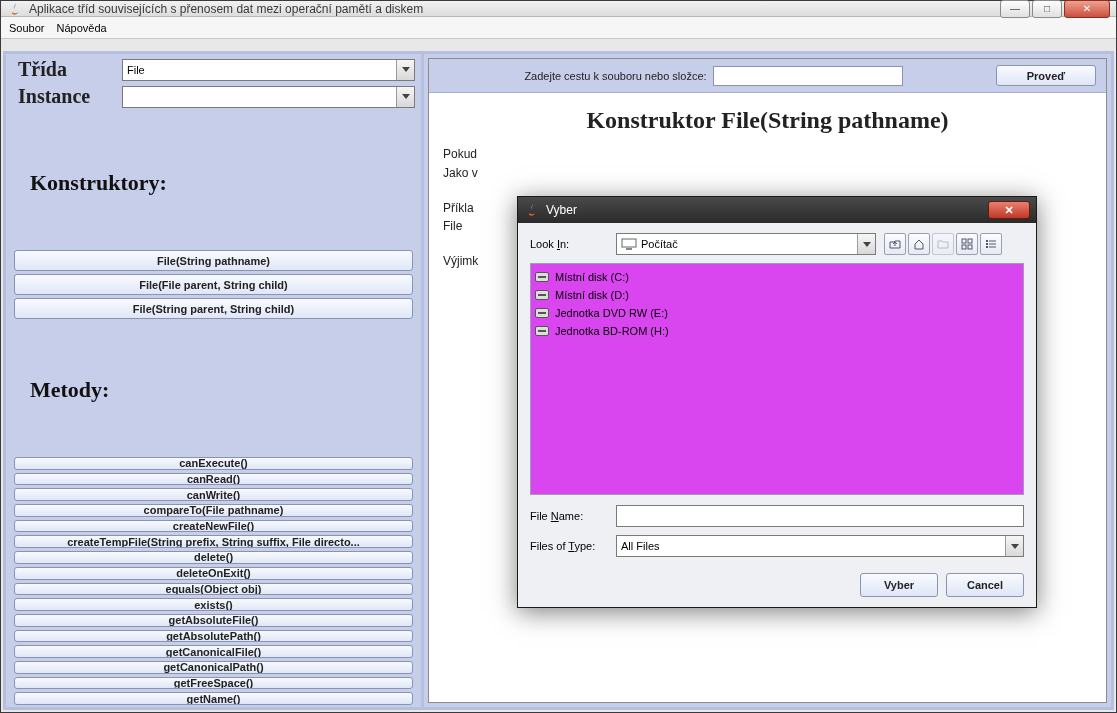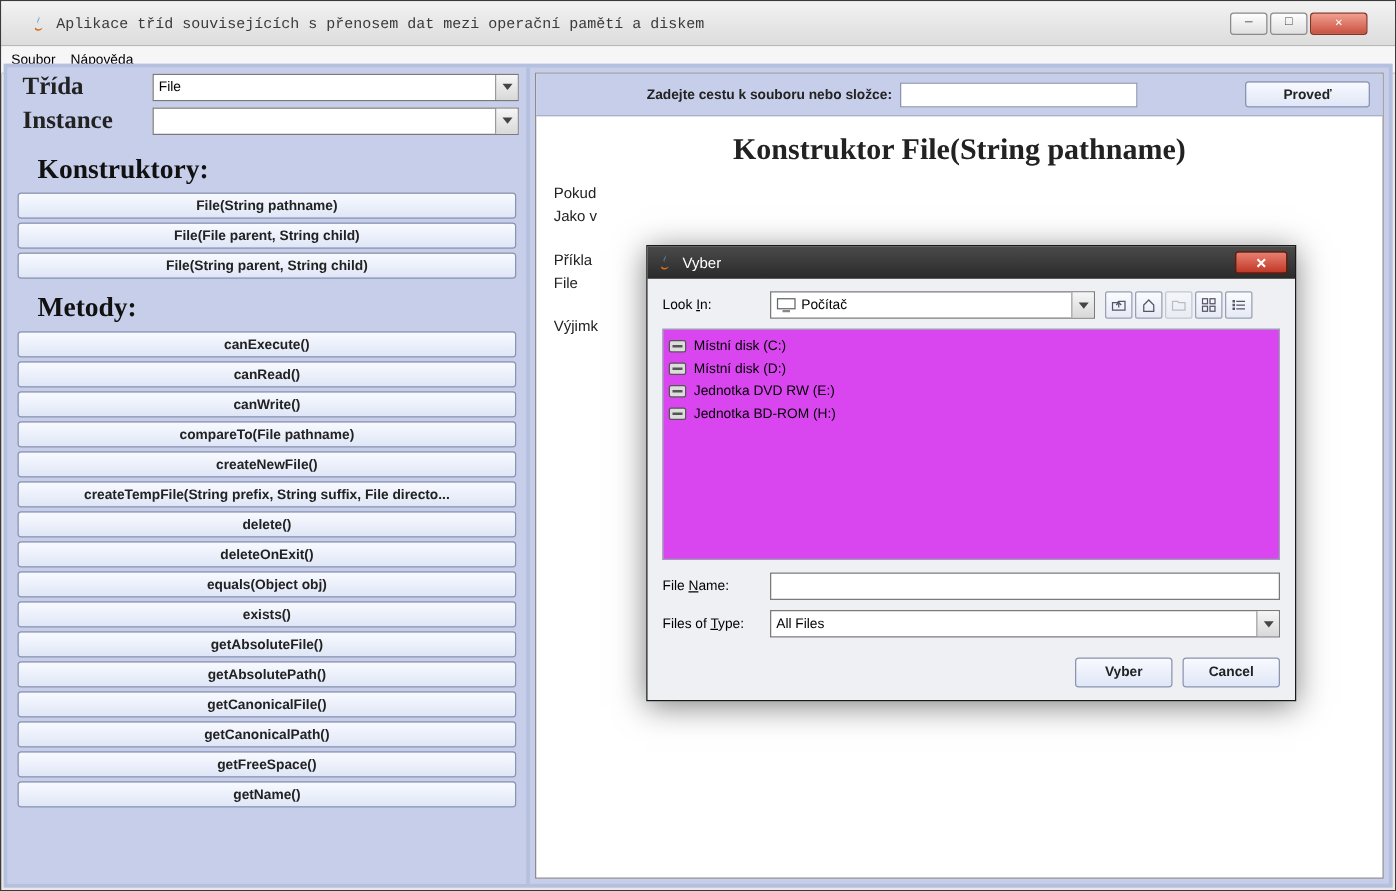--- a/index.html
+++ b/index.html
@@ -1,58 +1,58 @@
 <!DOCTYPE html>
 <html><head>
 <meta charset="utf-8">
 <style>
   * { box-sizing: border-box; }
   html, body { margin: 0; padding: 0; font-family: Tahoma, Arial, sans-serif; font-size: 11px; }
   body { background: #fff; width: 1117px; height: 713px; overflow: hidden; }
 
   
   .win-frame { position: absolute; inset: 0; border: 1px solid #3a3a3a; background: #e8e8e8; }
-  .win-titlebar { height: 36px; background: linear-gradient(#f2f2f2, #dcdcdc); border-bottom: 1px solid #b8b8b8; display: flex; align-items: center; padding: 0 22px; font-family: Liberation Mono, monospace; }
+  .win-titlebar { height: 16px; background: linear-gradient(#f2f2f2, #dcdcdc); border-bottom: 1px solid #b8b8b8; display: flex; align-items: center; padding: 0 6px; }
   .win-titlebar .java-icon { width: 16px; height: 16px; margin-right: 6px; }
   .win-titlebar .title { flex: 1; color: #3a3a3a; font-size: 12px; }
   .win-ctrls { display: flex; gap: 2px; }
   .win-btn { width: 30px; height: 18px; background: linear-gradient(#fefefe, #e0e0e0); border: 1px solid #8a8a8a; border-radius: 3px; display:flex; align-items:center; justify-content:center; font-size: 10px; color:#444; }
   .win-btn.close { width: 46px; background: linear-gradient(#f1a090, #c95040); color:#fff; border-color:#8a3020; }
 
   .menubar { height: 22px; background: #f6f6f6; border-bottom: 1px solid #c8c8c8; display: flex; align-items: center; padding: 0 8px; gap: 12px; }
   .menubar span { cursor: default; }
 
   .client { position: absolute; top: 50px; left: 2px; right: 2px; bottom: 2px; border: 3px solid #b4c0de; background: #c7ceea; }
   .split { display:flex; height:100%; }
-  .left { width: 418px; background:#c7ceea; border-right: 3px solid #b4c0de; display:flex; flex-direction:column; }
+  .left { width: 418px; background:#c7ceea; border-right: 3px solid #b4c0de; display:flex; flex-direction:column;gap:48px; }
   .right { flex:1; background:#fff; border:1px solid #8c8c8c; margin: 4px; display:flex; flex-direction:column; }
 
   .form-grid { padding: 4px 6px 2px 12px; }
   .form-grid .row { display:flex; align-items:center; margin-bottom:4px; }
   .form-grid .lbl { width: 104px; font-family: serif; font-size: 20px; font-weight: bold; color:#222; }
   .combo { flex:1; height: 22px; background: #fff; border:1px solid #7a7a7a; display:flex; align-items:center; padding: 0 4px; position:relative; }
   .combo .arrow { position:absolute; right:0; top:0; bottom:0; width:18px; background:linear-gradient(#f6f6f6,#d8d8d8); border-left:1px solid #9a9a9a; display:flex; align-items:center; justify-content:center; }
   .tri-down { width:0; height:0; border-left:4px solid transparent; border-right:4px solid transparent; border-top:5px solid #444; }
 
   .section-title { font-family: serif; font-size: 22px; font-weight: bold; color:#111; padding: 8px 8px 4px 24px; }
 
   .btn-list { padding: 2px 8px; display:flex; flex-direction:column; gap:3px; overflow:hidden; }
   .j-btn { height: 21px; background: linear-gradient(#f8faff, #dfe6f6); border:1px solid #8a94b0; border-radius:3px; text-align:center; font-weight:bold; font-size:11px; color:#222; display:flex; align-items:center; justify-content:center; padding:0 6px; white-space:nowrap; overflow:hidden; text-overflow:ellipsis; cursor:default; }
 
   .top-bar { background:#c7ceea; padding:6px 10px; border-bottom:1px solid #aab0c8; display:flex; align-items:center; gap:8px; }
-  .top-bar .prompt { font-weight:bold; font-size:11px; color:#222;text-align:right; }
+  .top-bar .prompt { font-weight:normal; font-size:11px; color:#222;text-align:right; }
   .top-bar input { flex:1; height:20px; border:1px solid #8a94b0; background:#fff; padding:0 4px; max-width: 190px; margin-left: 6px; }
   .top-bar .go-btn { width: 100px; height:21px; }
 
   .doc-area { flex:1; padding: 6px 14px; font-size:12px; color:#222; overflow:hidden; position:relative; }
   .doc-area h2 { font-family: serif; font-size: 24px; text-align:center; margin: 8px 0 12px; }
   .doc-area p { margin: 6px 0; line-height:1.4; }
 
   
-  .dialog { position:absolute; left:517px; top:196px; width:520px; height:365px; background:#eef0f4; border:1px solid #1a1a1a; box-shadow: 0 4px 24px rgba(0,0,0,0.5); }
+  .dialog { position:absolute; left:517px; top:196px; width:520px; height:412px; background:#eef0f4; border:1px solid #1a1a1a; box-shadow: 0 4px 24px rgba(0,0,0,0.5); }
   .dlg-titlebar { height:26px; background: linear-gradient(#4a4a4a, #2a2a2a); display:flex; align-items:center; padding:0 6px; }
   .dlg-titlebar .java-icon { margin-right:6px; }
   .dlg-titlebar .title { flex:1; color:#fff; font-size:12px; }
   .dlg-close { width:42px; height:18px; background: linear-gradient(#e88070, #c03828); border:1px solid #6a1808; border-radius:3px; color:#fff; display:flex; align-items:center; justify-content:center; font-size:11px; font-weight:bold; }
 
   .dlg-body { padding: 10px 12px; display:flex; flex-direction:column; height: calc(100% - 26px); border-radius: 11px; }
   .dlg-row { display:flex; align-items:center; gap:8px; margin-bottom:8px; }
   .dlg-row .rlabel { width:78px; font-size:11px; }
   .dlg-row .rlabel .u { text-decoration: underline; }
   .dlg-combo { flex:1; height:22px; border:1px solid #7a7a7a; background:#fff; display:flex; align-items:center; padding:0 4px; position:relative; }

